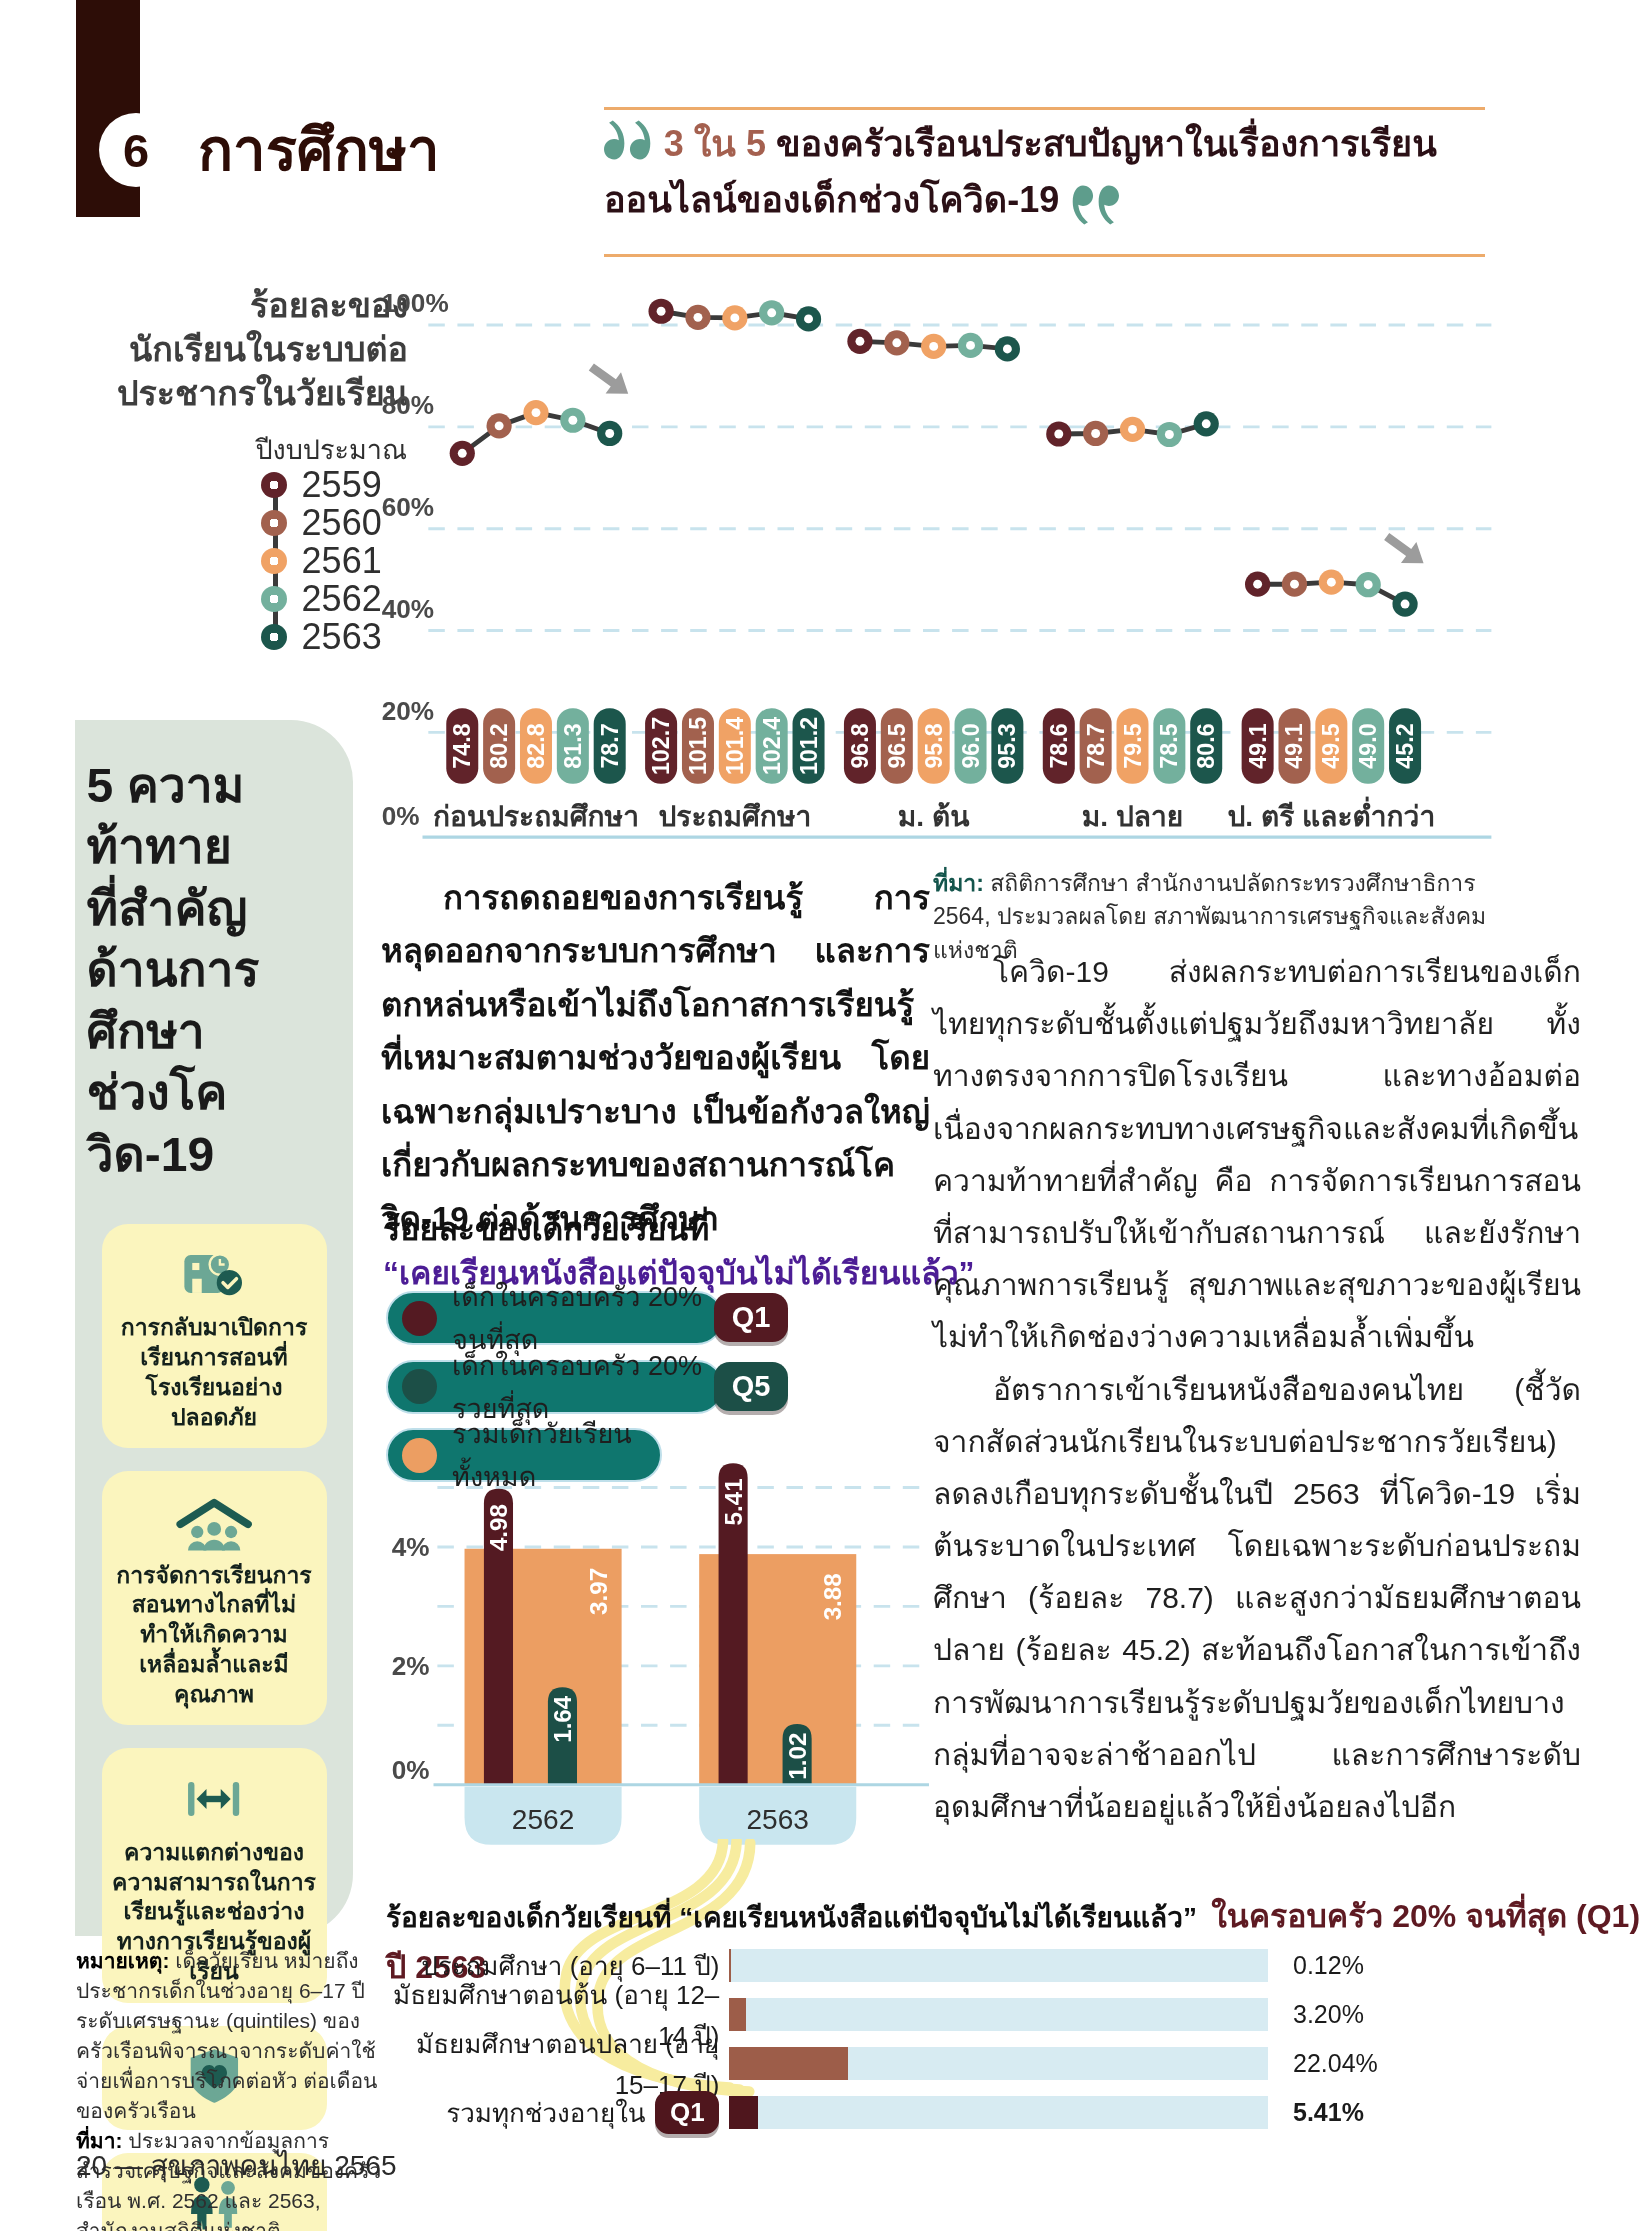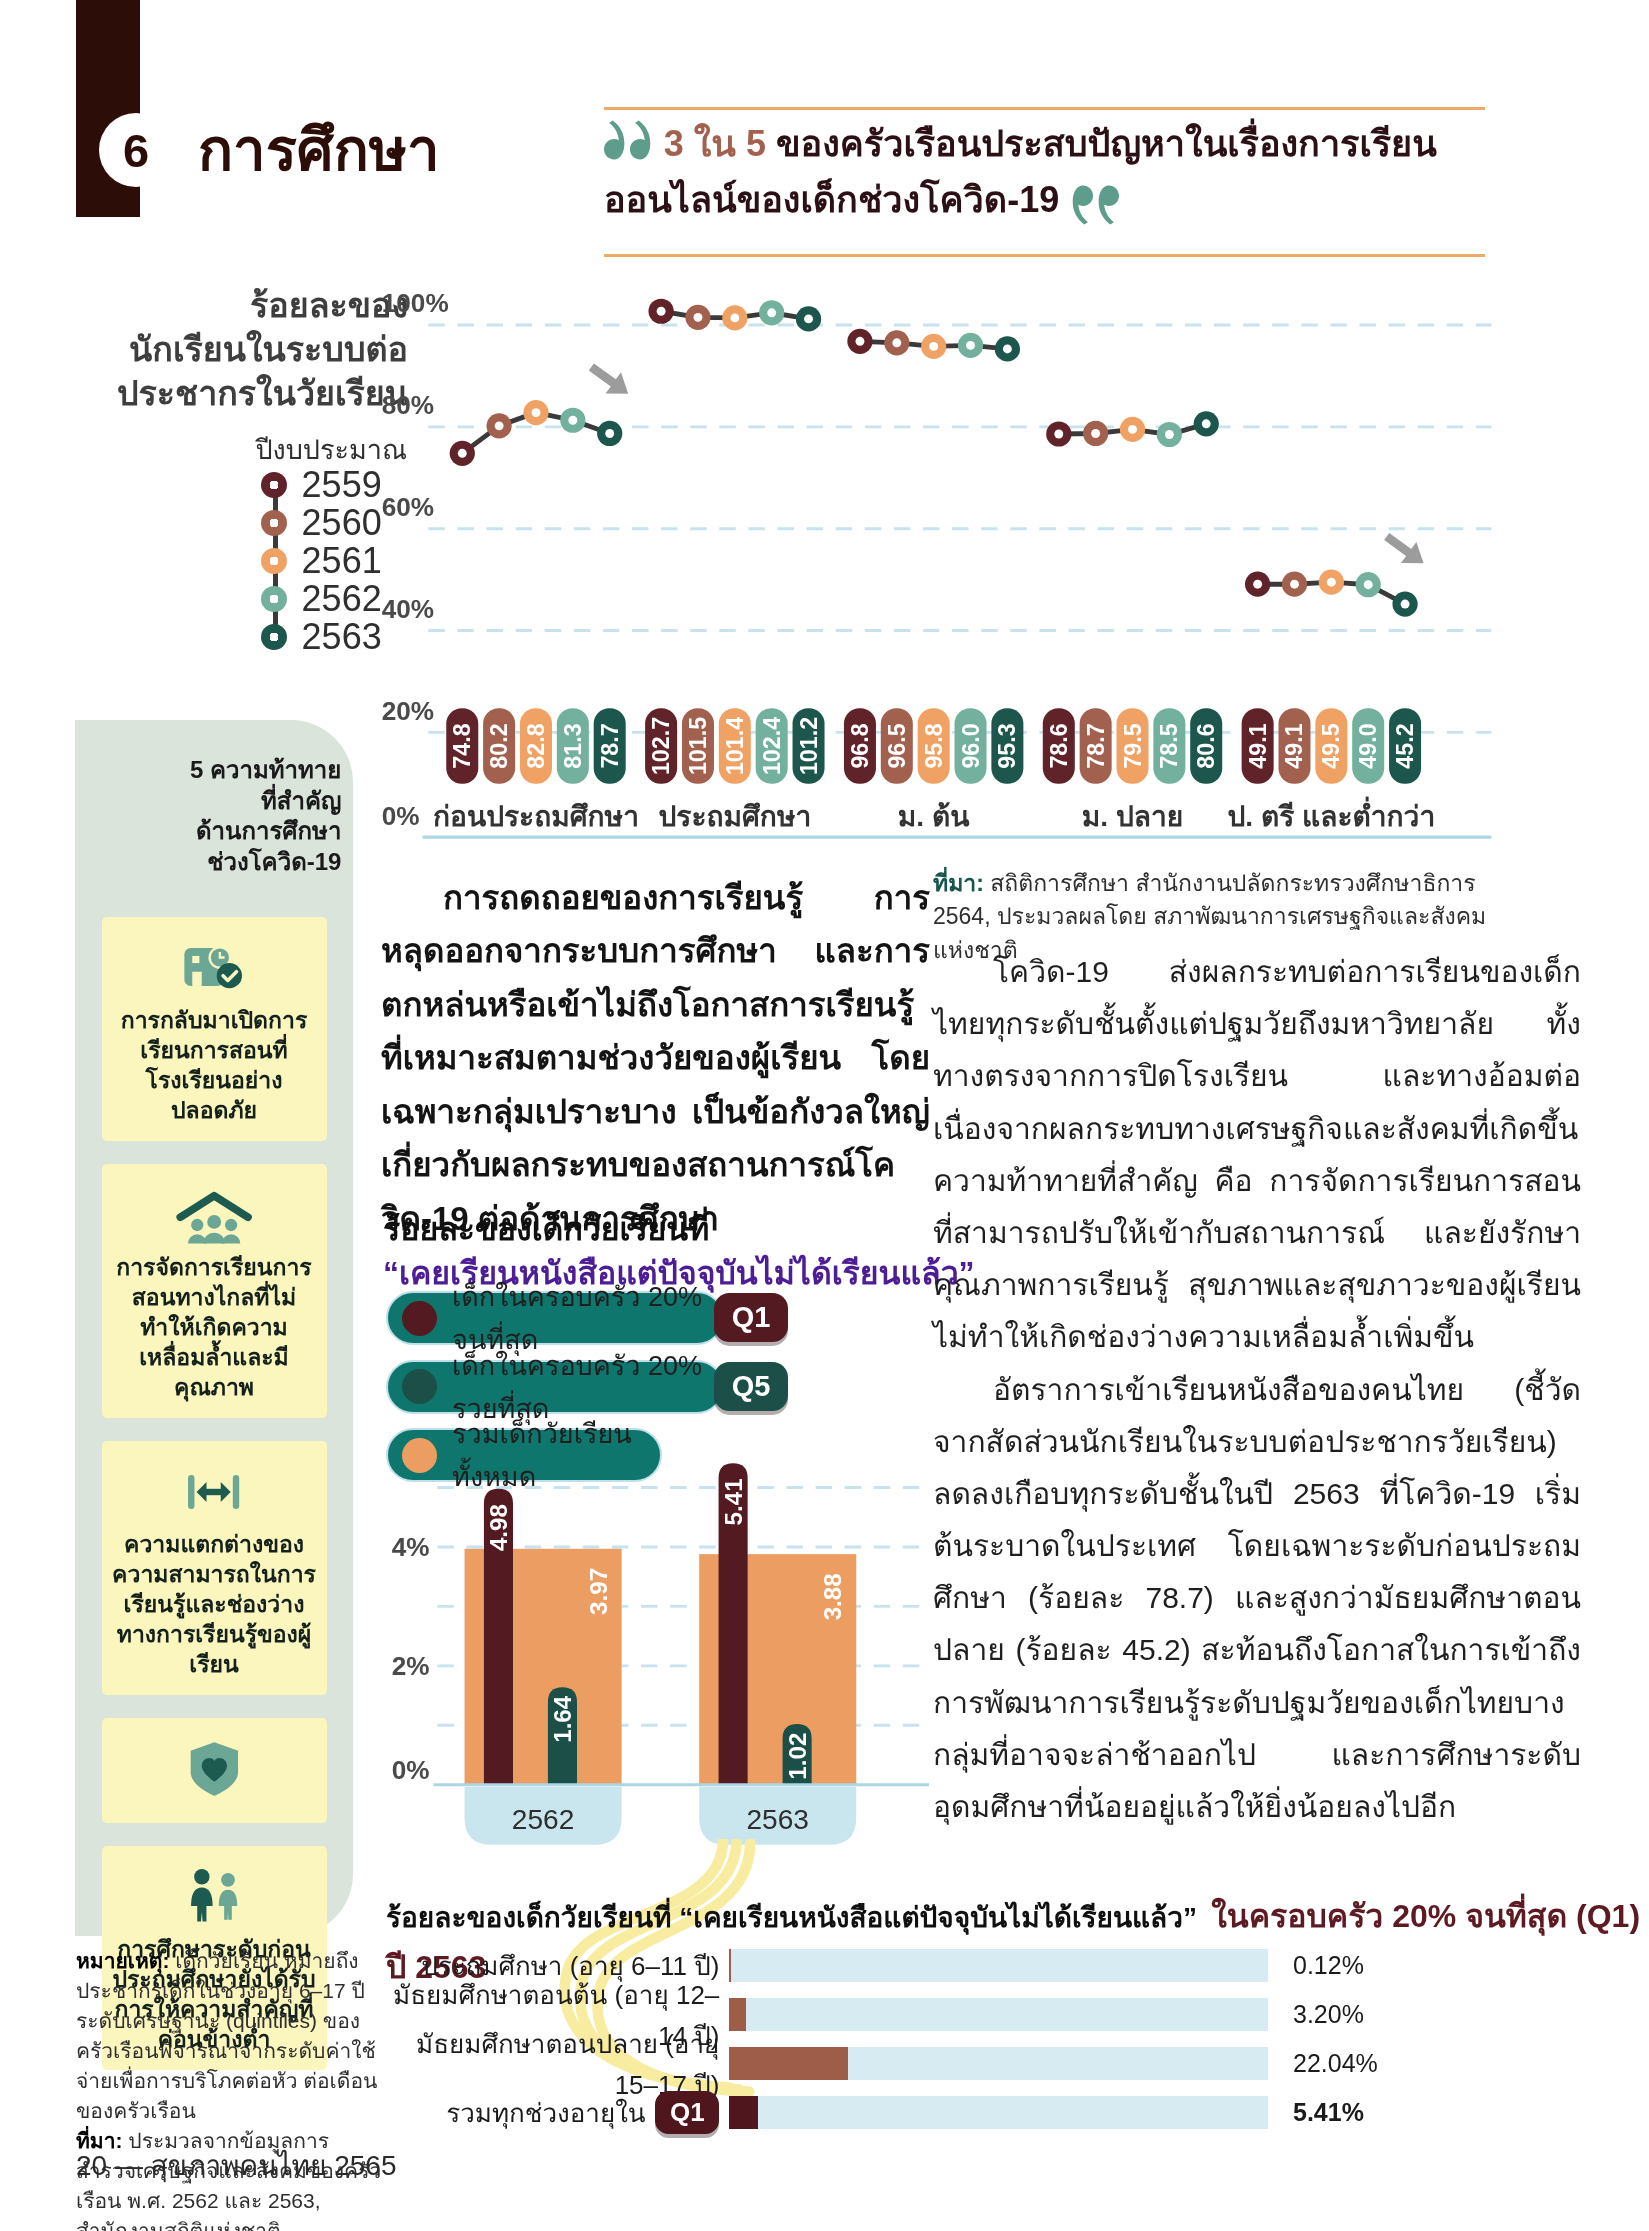--- a/index.html
+++ b/index.html
@@ -36,24 +36,24 @@
   #enrollment-svg { left:374px; top:281px; }
   .tick { font-size:27px; fill:#4A4A4A; font-weight:600; }
   .pillv { font-size:24px; fill:#ffffff; font-weight:800; }
   .cat { font-size:29px; fill:#333333; font-weight:600; }
   #c1-source { left:933px; top:867px; width:592px; font-size:23px; line-height:1.45; color:#2F2F2F; }
   .src-label { font-weight:800; color:#14554C; }
 
   
   #sidebar { left:75px; top:720px; width:278px; height:1216px; background:#DBE4DB;
     border-radius:0 62px 62px 0; }
-  #sidebar-title { margin:35px 11.6px 0; text-align:right; font-size:24px; font-weight:800;
+  #sidebar-title { margin:35px 11.6px 0; text-align:left; font-size:48px; font-weight:800;
     color:#1A1A1A; line-height:1.28; white-space:pre-line; }
   #sidebar-items { margin-top:39px; }
-  .challenge { width:225px; margin:0 auto 23px; background:#FBF5BE; border-radius:5px;
+  .challenge { width:225px; margin:0 auto 23px; background:#FBF5BE; border-radius:26px;
     padding:19.4px 7.8px 15.5px; text-align:center; }
   .challenge .ic { height:62px; display:flex; align-items:center; justify-content:center; margin-bottom:7.8px; }
   .challenge .tx { font-size:23px; font-weight:600; color:#14211C; line-height:1.3; }
 
   
   #intro { left:381px; top:871px; width:549px; font-size:33px; font-weight:800; color:#141414;
     line-height:1.62; text-align:justify; text-indent:62px; }
   #c2-title1 { left:383px; top:1203px; font-size:32px; font-weight:800; color:#0F0F0F; }
   #c2-title2 { left:383px; top:1247px; font-size:32px; font-weight:800; color:#4c1d95; }
   #c2-legend { left:386px; top:1291px; }

